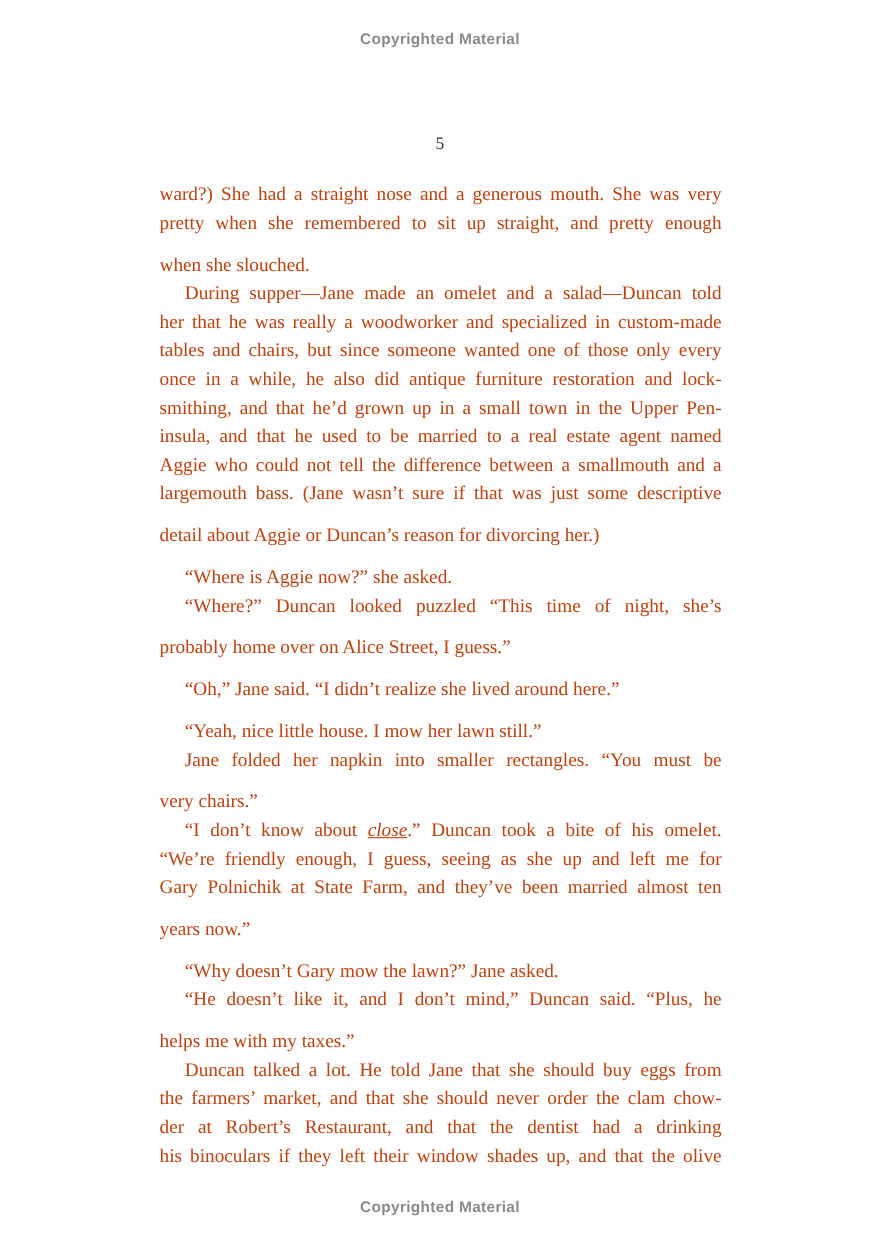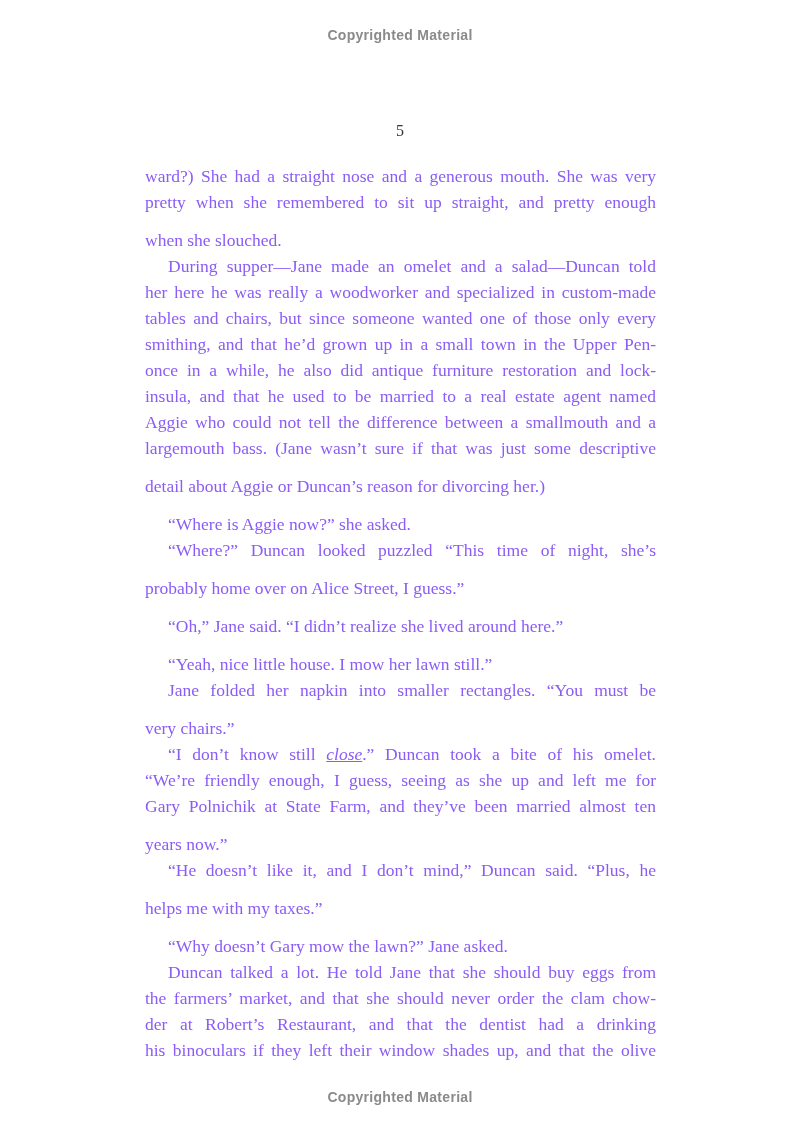--- a/index.html
+++ b/index.html
@@ -65,32 +65,32 @@
   }
 </style>
 </head>
 <body>
 
 <div class="page" style="background: rgb(255, 255, 255);">
   <div class="notice notice-top" style="color: rgb(140, 137, 137);">Copyrighted Material</div>
 
   <div class="page-number" style="color: rgb(51, 51, 51);">5</div>
 
-  <div class="text-block" style="color: #8b5cf6;">
+  <div class="text-block" style="color: #c2410c;">
       <div class="paragraph">
         <div class="line"><span>ward?) She had a straight nose and a generous mouth. She was very</span></div>
         <div class="line"><span>pretty when she remembered to sit up straight, and pretty enough</span></div>
         <div class="line last"><span>when she slouched.</span></div>
       </div>
       <div class="paragraph">
         <div class="line indent"><span>During supper—Jane made an omelet and a salad—Duncan told</span></div>
-        <div class="line"><span>her here he was really a woodworker and specialized in custom-made</span></div>
+        <div class="line"><span>her that he was really a woodworker and specialized in custom-made</span></div>
         <div class="line"><span>tables and chairs, but since someone wanted one of those only every</span></div>
+        <div class="line"><span>once in a while, he also did antique furniture restoration and lock-</span></div>
         <div class="line"><span>smithing, and that he’d grown up in a small town in the Upper Pen-</span></div>
-        <div class="line"><span>once in a while, he also did antique furniture restoration and lock-</span></div>
         <div class="line"><span>insula, and that he used to be married to a real estate agent named</span></div>
         <div class="line"><span>Aggie who could not tell the difference between a smallmouth and a</span></div>
         <div class="line"><span>largemouth bass. (Jane wasn’t sure if that was just some descriptive</span></div>
         <div class="line last"><span>detail about Aggie or Duncan’s reason for divorcing her.)</span></div>
       </div>
       <div class="paragraph">
         <div class="line indent last"><span>“Where is Aggie now?” she asked.</span></div>
       </div>
       <div class="paragraph">
         <div class="line indent"><span>“Where?” Duncan looked puzzled “This time of night, she’s</span></div>
@@ -100,31 +100,31 @@
         <div class="line indent last"><span>“Oh,” Jane said. “I didn’t realize she lived around here.”</span></div>
       </div>
       <div class="paragraph">
         <div class="line indent last"><span>“Yeah, nice little house. I mow her lawn still.”</span></div>
       </div>
       <div class="paragraph">
         <div class="line indent"><span>Jane folded her napkin into smaller rectangles. “You must be</span></div>
         <div class="line last"><span>very chairs.”</span></div>
       </div>
       <div class="paragraph">
-        <div class="line indent"><span>“I don’t know still </span><i>close</i><span>.” Duncan took a bite of his omelet.</span></div>
+        <div class="line indent"><span>“I don’t know about </span><i>close</i><span>.” Duncan took a bite of his omelet.</span></div>
         <div class="line"><span>“We’re friendly enough, I guess, seeing as she up and left me for</span></div>
         <div class="line"><span>Gary Polnichik at State Farm, and they’ve been married almost ten</span></div>
         <div class="line last"><span>years now.”</span></div>
       </div>
       <div class="paragraph">
+        <div class="line indent last"><span>“Why doesn’t Gary mow the lawn?” Jane asked.</span></div>
+      </div>
+      <div class="paragraph">
         <div class="line indent"><span>“He doesn’t like it, and I don’t mind,” Duncan said. “Plus, he</span></div>
         <div class="line last"><span>helps me with my taxes.”</span></div>
-      </div>
-      <div class="paragraph">
-        <div class="line indent last"><span>“Why doesn’t Gary mow the lawn?” Jane asked.</span></div>
       </div>
       <div class="paragraph">
         <div class="line indent"><span>Duncan talked a lot. He told Jane that she should buy eggs from</span></div>
         <div class="line"><span>the farmers’ market, and that she should never order the clam chow-</span></div>
         <div class="line"><span>der at Robert’s Restaurant, and that the dentist had a drinking</span></div>
         <div class="line"><span>his binoculars if they left their window shades up, and that the olive</span></div>
       </div>
     </div>
 
   <div class="notice notice-bottom" style="color: rgb(140, 137, 137);">Copyrighted Material</div>

